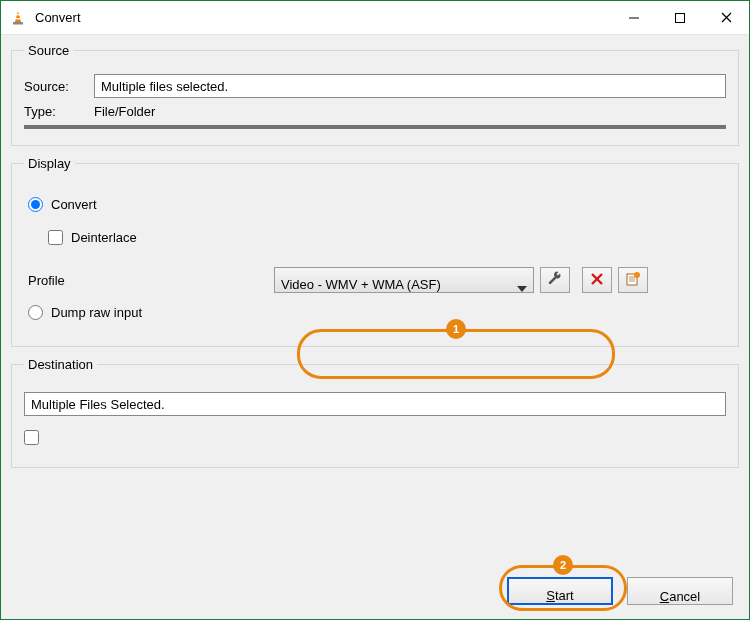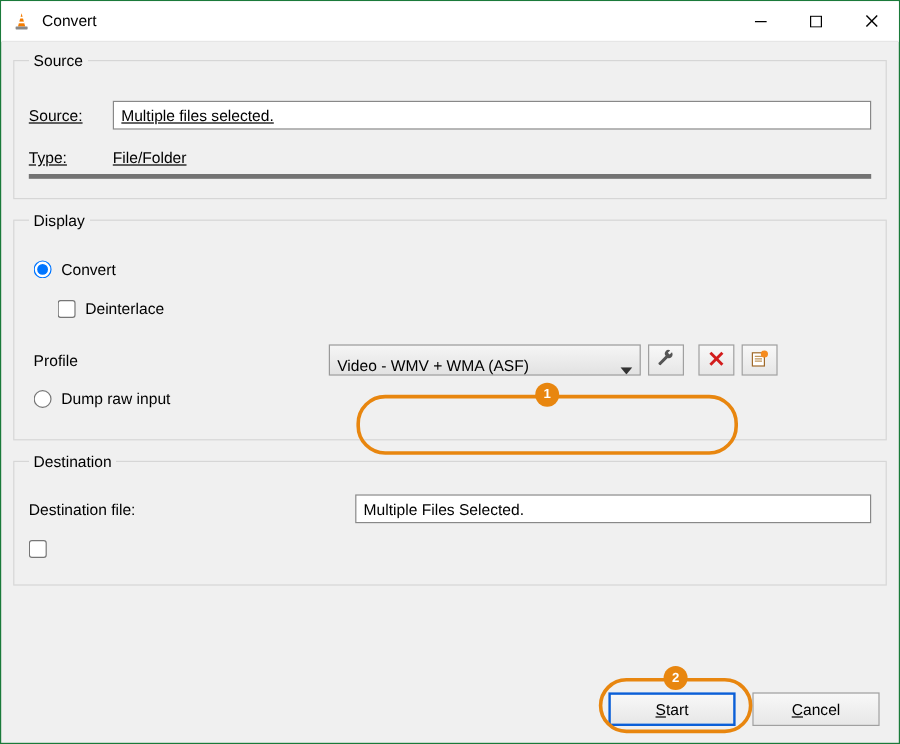--- a/index.html
+++ b/index.html
@@ -62,23 +62,22 @@
   }
   fieldset.group > legend {
     font-size: 13px;
     padding: 0 4px;
     color: #000;
   }
 
   .row {
     display:flex;
     align-items:center;
-    margin: 16px 0;
+    margin: 6px 0;
     gap: 10px;
-    text-decoration: underline;
   }
   .label {
     min-width: 60px;
   }
 
   .txt-input {
     flex:1;
     height: 24px;
     border: 1px solid #888;
     background: #fff;
@@ -166,21 +165,21 @@
     gap: 14px;
     padding: 2px 16px 14px 0;
   }
   .btn {
     width: 106px;
     height: 28px;
     background: linear-gradient(#f8f8f8,#e7e7e7);
     border: 1px solid #a0a0a0;
     font-family: inherit;
     font-size: 13px;
-    display:flex; align-items:center; justify-content:center;
+    display:flex; align-items:flex-end; justify-content:center;
     cursor: default;
   }
   .btn.primary {
     border: 2px solid #0b5fd8;
   }
   .mnemonic { text-decoration: underline; }
 
   
   .callout {
     position:absolute;
@@ -303,21 +302,20 @@
           <input type="radio" name="mode" style="">
           <span>Dump raw input</span>
         </div>
 
       </div>
     </fieldset>
 
     <fieldset class="group">
       <legend>Destination</legend>
       <div class="dest-row">
-        <span class="dest-label">Destination file:</span>
         <input class="dest-input" type="text" readonly="" value="Multiple Files Selected." style="">
       </div>
       <div class="check-row">
         <input type="checkbox" style="">
       </div>
     </fieldset>
 
   </div>
 
   <div class="footer">

